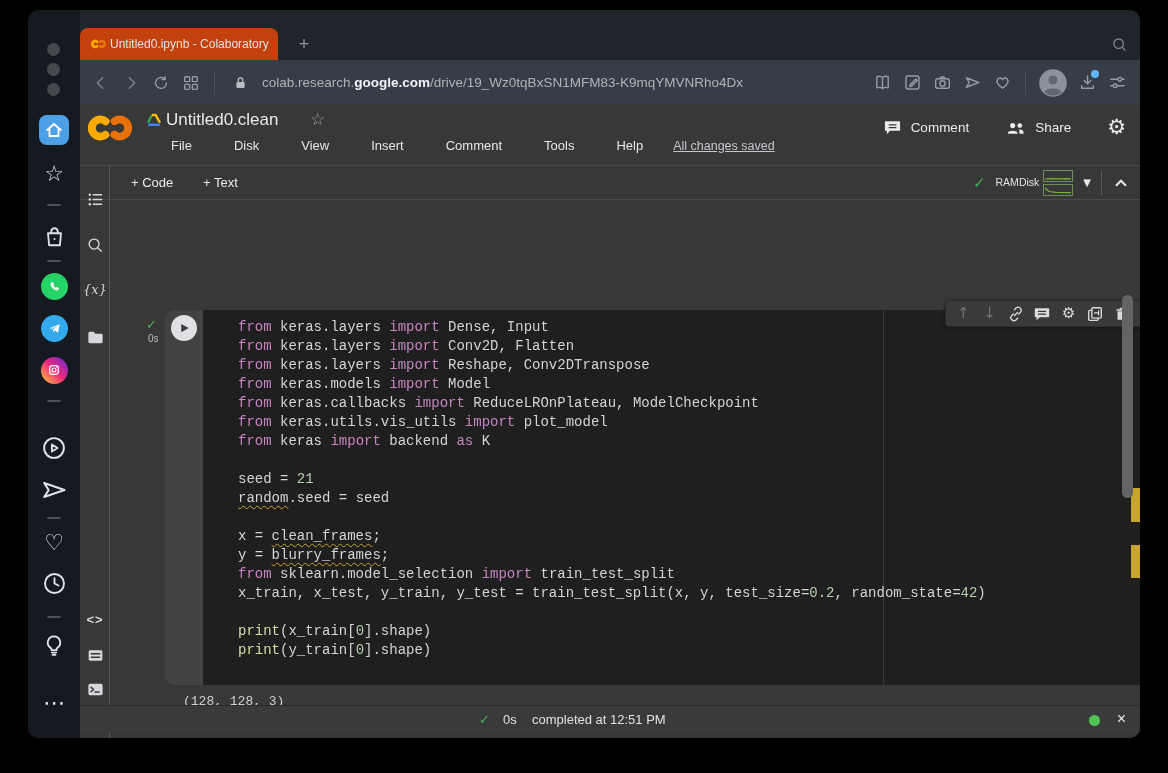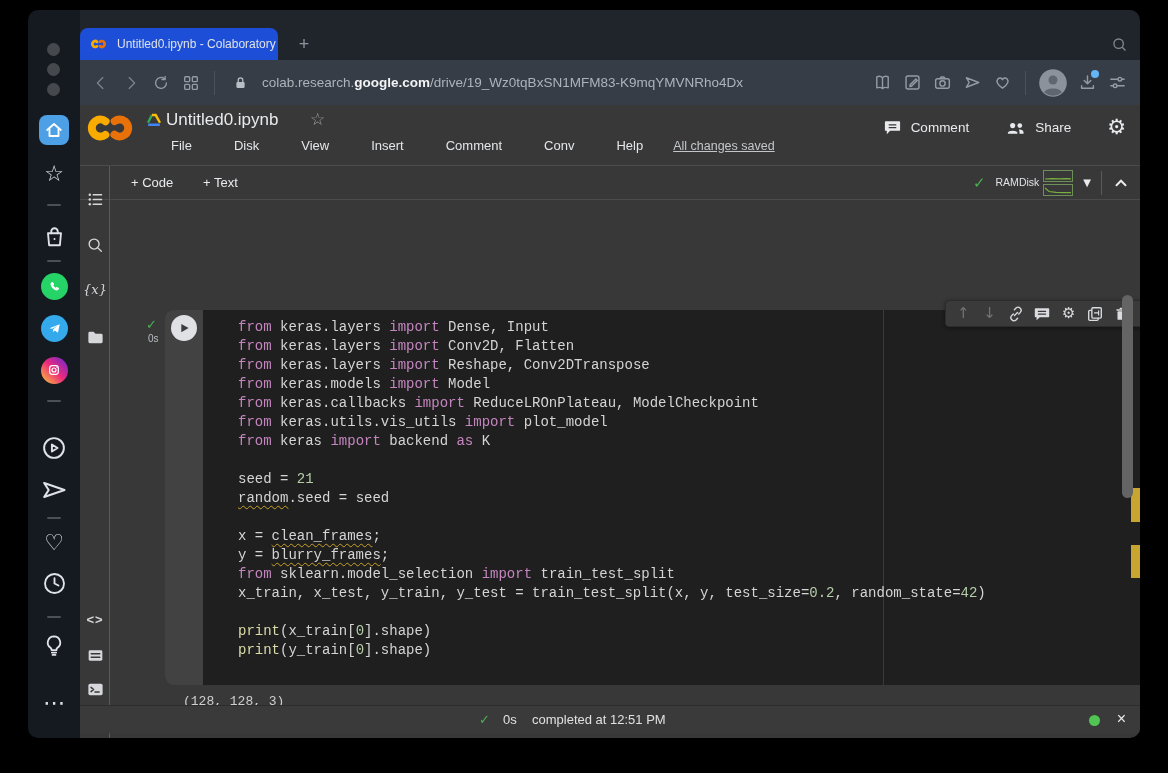--- a/index.html
+++ b/index.html
@@ -11,21 +11,21 @@
   .traffic { position:absolute; left:19px; width:13px; height:13px; border-radius:50%; background:#45484d; }
   .dock-item { position:absolute; left:0; width:52px; display:flex; justify-content:center; align-items:center; color:#dfe3e8; }
   .dock-divider { position:absolute; left:19px; width:14px; height:2px; background:#4a5058; border-radius:1px; }
   .dock-tile { width:30px; height:30px; border-radius:8px; background:#4d9fe6; display:flex; align-items:center; justify-content:center; }
   .dock-circle { width:27px; height:27px; border-radius:50%; display:flex; align-items:center; justify-content:center; }
   .glyph { font-size:22px; line-height:1; color:#dfe3e8; }
 
   
   .main { position:absolute; left:52px; top:0; right:0; bottom:0; }
   .tabstrip { position:absolute; left:0; top:0; right:0; height:50px; background:#20252c; }
-  .tab { position:absolute; left:0; top:18px; width:198px; height:32px; background:#1d4ed8; border-radius:8px 8px 0 0; display:flex; align-items:center; padding:0 10px; gap:10px; }
+  .tab { position:absolute; left:0; top:18px; width:198px; height:32px; background:#c2410c; border-radius:8px 8px 0 0; display:flex; align-items:center; padding:0 10px; gap:3px; }
   .tab-title { font-size:12px; color:#dfe2e6; white-space:nowrap; }
   .newtab { position:absolute; left:212px; top:22px; color:#8d949e; font-size:18px; width:24px; height:24px; display:flex; align-items:center; justify-content:center; }
   .strip-search { position:absolute; right:12px; top:26px; color:#7f868f; }
   .navbar { position:absolute; left:0; top:50px; right:0; height:45px; background:#363d47; display:flex; align-items:center; }
   .nav-ic { width:30px; height:30px; display:flex; align-items:center; justify-content:center; color:#949ba4; }
   .nav-ic.dim { color:#7b828b; }
   .vdiv { width:1px; height:24px; background:#4b525c; margin:0 8px; }
   .lock { color:#b9bec5; margin-left:10px; }
   .url { font-size:13.5px; color:#aeb3ba; margin-left:14px; white-space:nowrap; }
   .url b { color:#f2f3f5; font-weight:bold; }
@@ -305,29 +305,29 @@
             <circle cx="30.5" cy="14" r="7.5" stroke="#E8710A" stroke-width="7" fill="none" stroke-dasharray="33 14" stroke-linecap="round" transform="rotate(-126 30.5 14)"></circle>
           </svg>
       </div>
       <div class="drive-ic">
         <svg width="16" height="15" viewBox="0 0 16 16" fill="none">
             <path d="M5.8 2.2 L1.6 10.4" stroke="#34A853" stroke-width="2.6"></path>
             <path d="M5.8 2.2 L9.8 2.2 L14.4 10.4" stroke="#FBBC04" stroke-width="2.6"></path>
             <path d="M1.8 12.6 L14.2 12.6" stroke="#4285F4" stroke-width="2.6"></path>
           </svg>
       </div>
-      <div class="nb-title">Untitled0.ipynb</div>
+      <div class="nb-title">Untitled0.clean</div>
       <div class="star">☆</div>
       <div class="menubar" id="menubar">
           <span class="menu-item">File</span>
           <span class="menu-item">Disk</span>
           <span class="menu-item">View</span>
           <span class="menu-item">Insert</span>
           <span class="menu-item">Comment</span>
-          <span class="menu-item">Conv</span>
+          <span class="menu-item">Tools</span>
           <span class="menu-item">Help</span>
           <span class="changes">All changes saved</span>
         </div>
 
       <div class="hdr-actions">
         <div class="hdr-btn">
           <span>
             <svg width="19" height="19" viewBox="0 0 20 20">
                 <path d="M3 3.5 h14 a1 1 0 0 1 1 1 v8 a1 1 0 0 1 -1 1 h-9.5 L4 17 v-3.5 h-1 a1 1 0 0 1 -1 -1 v-8 a1 1 0 0 1 1 -1 Z" fill="#e8eaed"></path>
                 <path d="M6 7.2 h8 M6 10.2 h8" stroke="#383838" stroke-width="1.4"></path>

